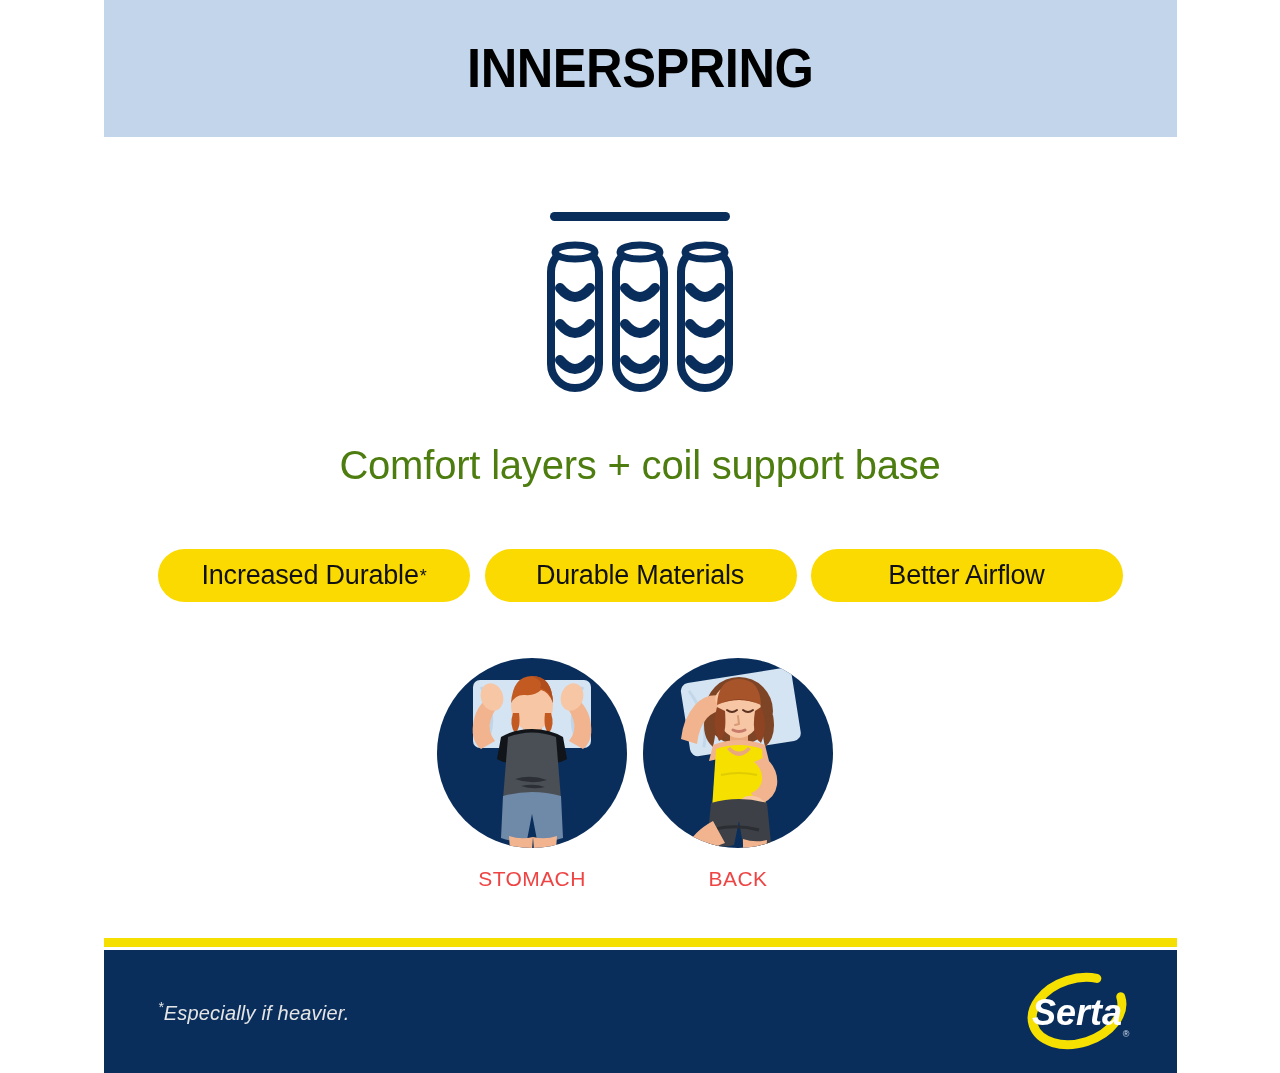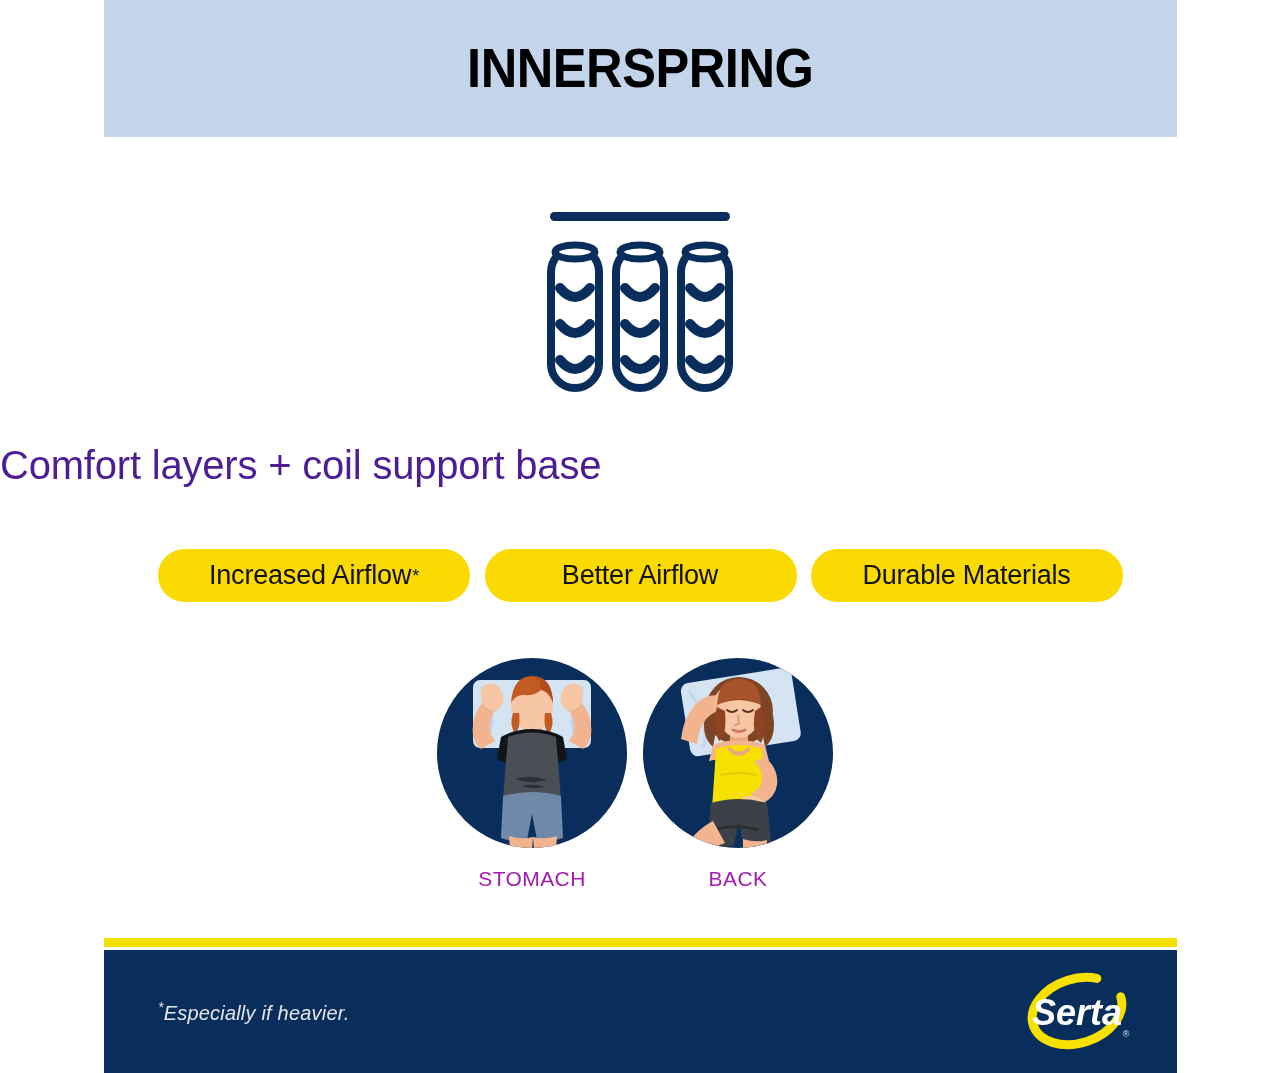--- a/index.html
+++ b/index.html
@@ -56,23 +56,24 @@
     width: 200px;
     height: 200px;
   }
 
   
   .tagline {
     position: absolute;
     left: 0;
     top: 443px;
     width: 1280px;
+    text-align: center;
     font-size: 40px;
     font-weight: 300;
-    color: #4c1d95;
+    color: #4d7c0f;
     letter-spacing: -0.2px;
   }
 
   
   .pill-row {
     position: absolute;
     left: 158px;
     top: 549px;
     width: 965px;
     height: 53px;
@@ -121,21 +122,21 @@
   .circle-art {
     width: 190px;
     height: 200px;
     display: block;
   }
   .position-label {
     margin-top: 14px;
     font-size: 21px;
     font-weight: 300;
     letter-spacing: 0.4px;
-    color: #a21caf;
+    color: #ef4444;
   }
 
   
   .footer-rule {
     position: absolute;
     left: 104px;
     top: 938px;
     width: 1073px;
     height: 9px;
     background: #f5df00;
@@ -208,29 +209,29 @@
         <path d="M150 124 q15 18 30 0" fill="none" stroke="#0a2e5c" stroke-width="10" stroke-linecap="round"></path>
         <path d="M150 160 q15 18 30 0" fill="none" stroke="#0a2e5c" stroke-width="10" stroke-linecap="round"></path>
       </g>
     </svg>
   </div>
 
   <div class="tagline">Comfort layers + coil support base</div>
 
   <div class="pill-row">
     <div class="pill">
-      <span class="pill-label">Increased Airflow</span>
+      <span class="pill-label">Increased Durable</span>
         <span class="pill-star">*</span>
+    </div>
+    <div class="pill">
+      <span class="pill-label">Durable Materials</span>
+        <span class="pill-star"></span>
     </div>
     <div class="pill">
       <span class="pill-label">Better Airflow</span>
-        <span class="pill-star"></span>
-    </div>
-    <div class="pill">
-      <span class="pill-label">Durable Materials</span>
         <span class="pill-star"></span>
     </div>
   </div>
 
   <div class="positions">
 
     <div class="position pos-0">
       <svg class="circle-art" viewBox="0 0 190 200" xmlns="http://www.w3.org/2000/svg">
         <defs>
           <clipPath id="clipStomach">

